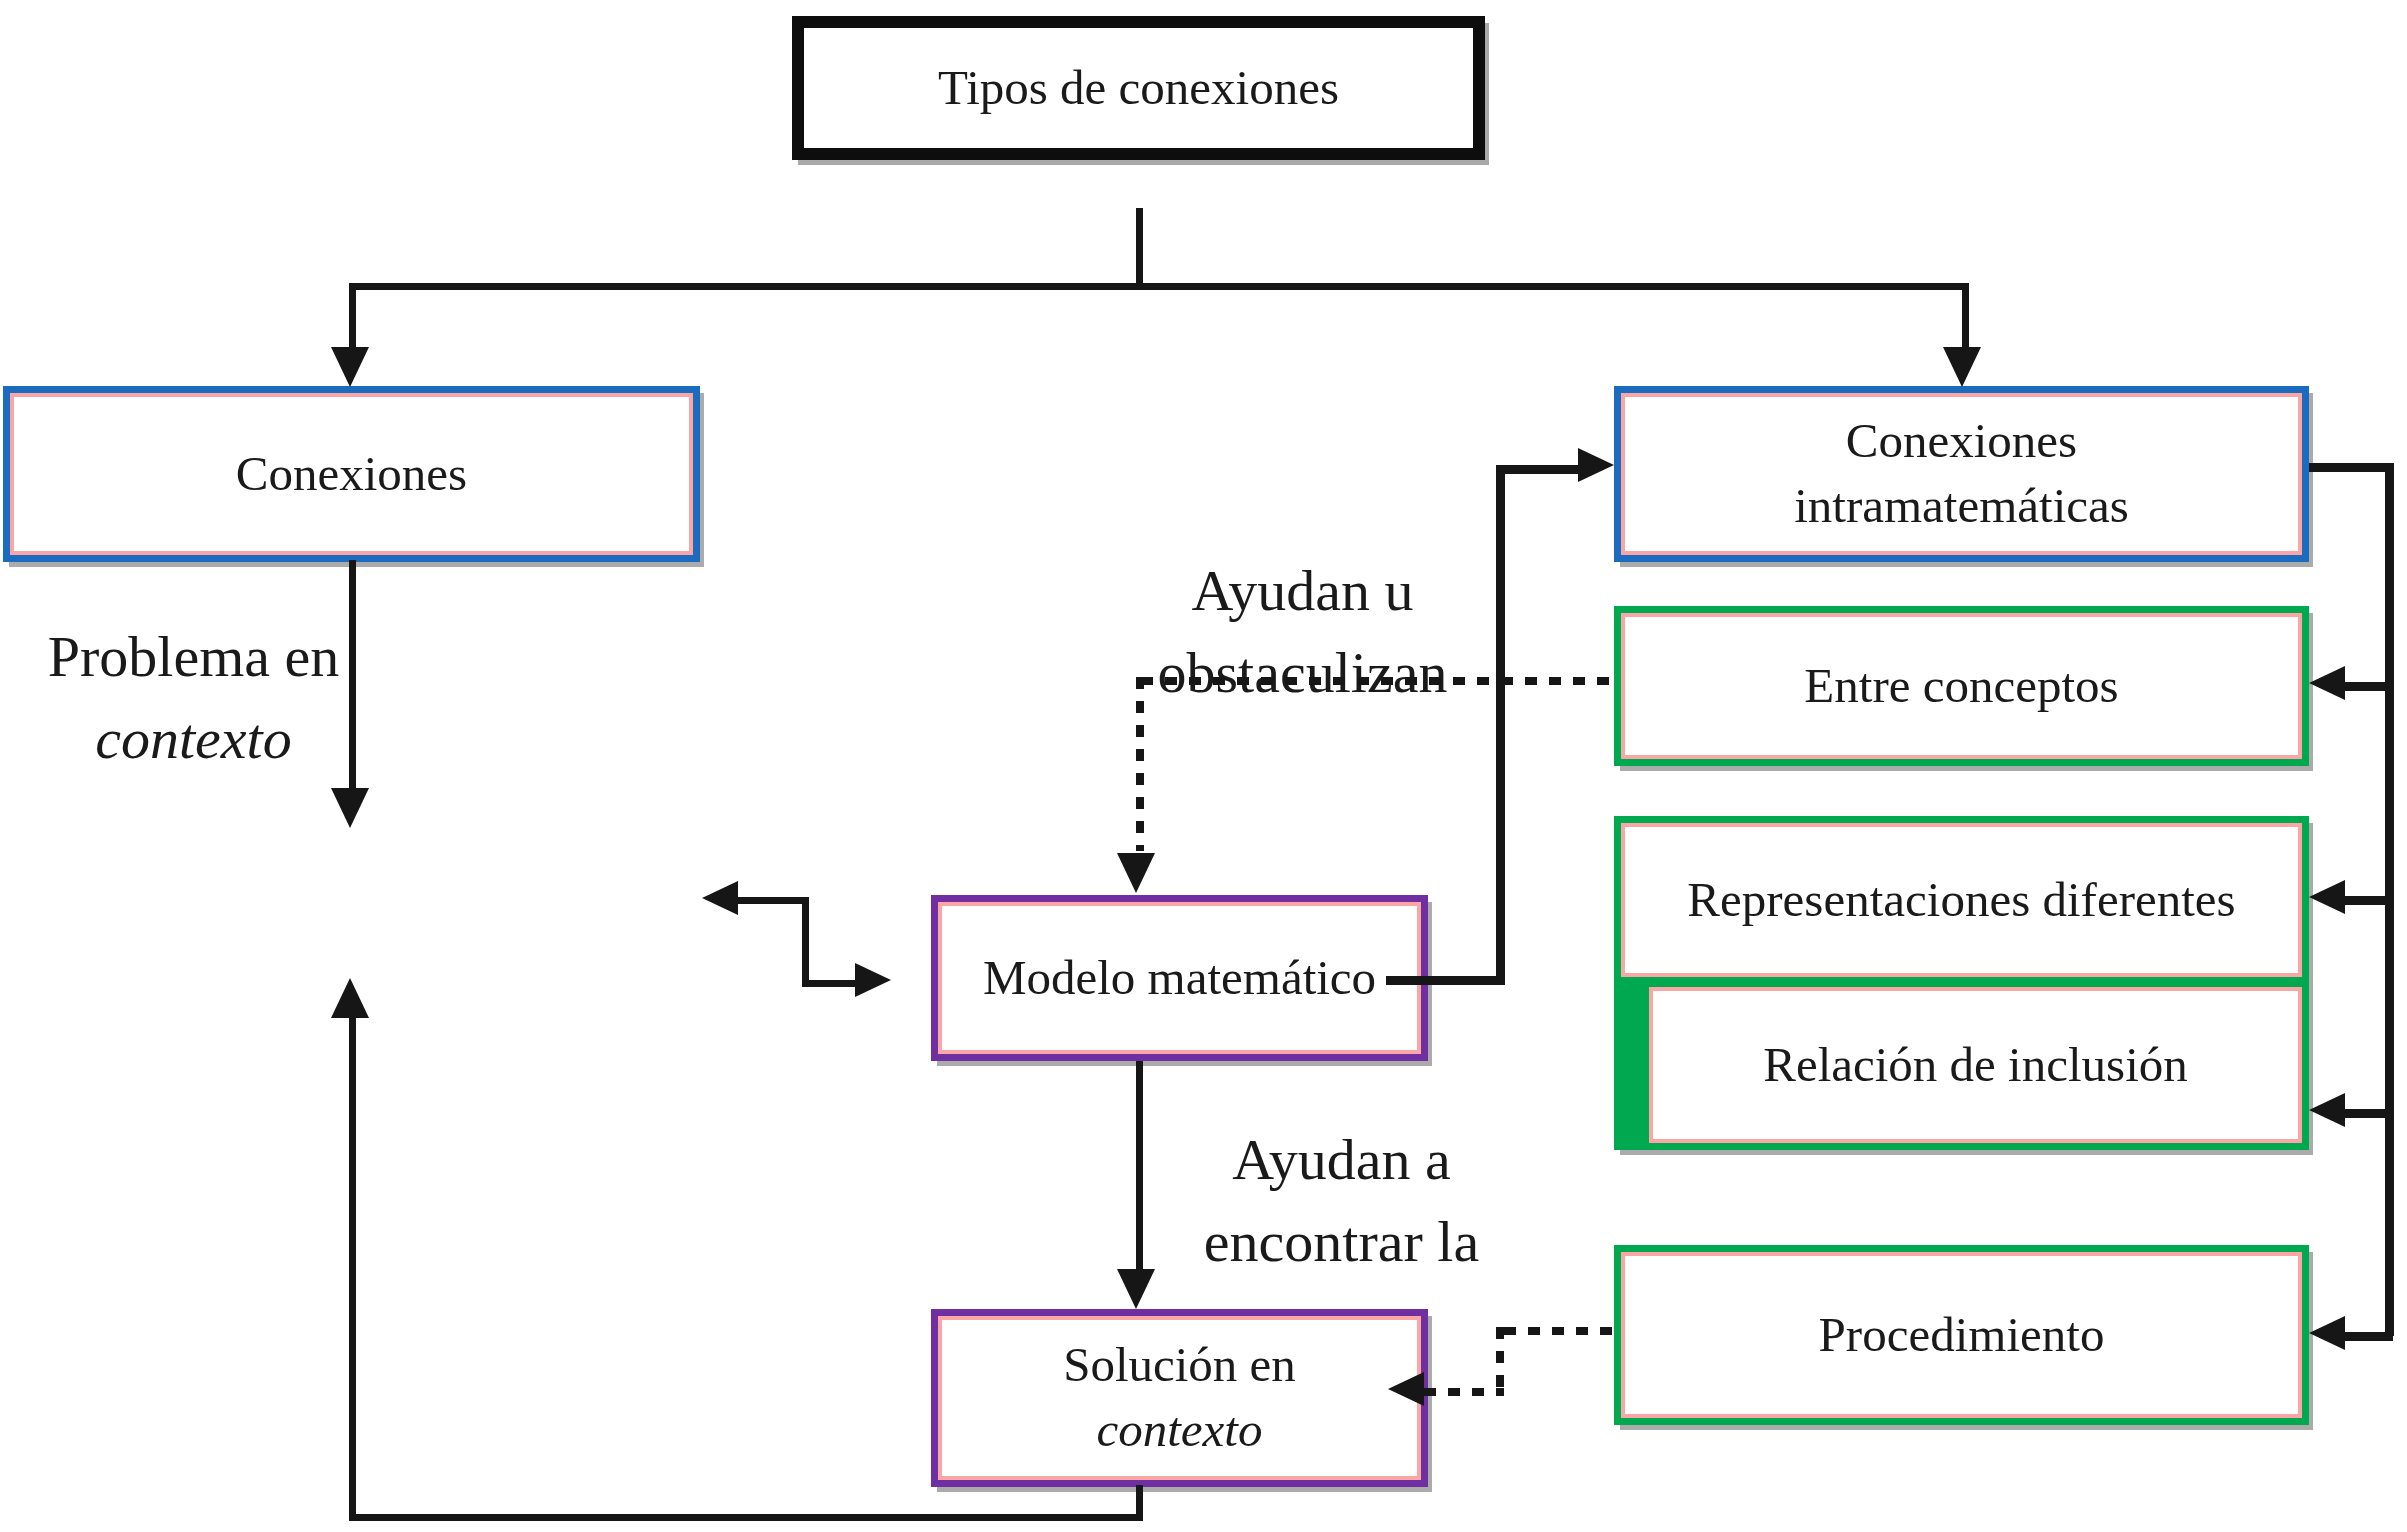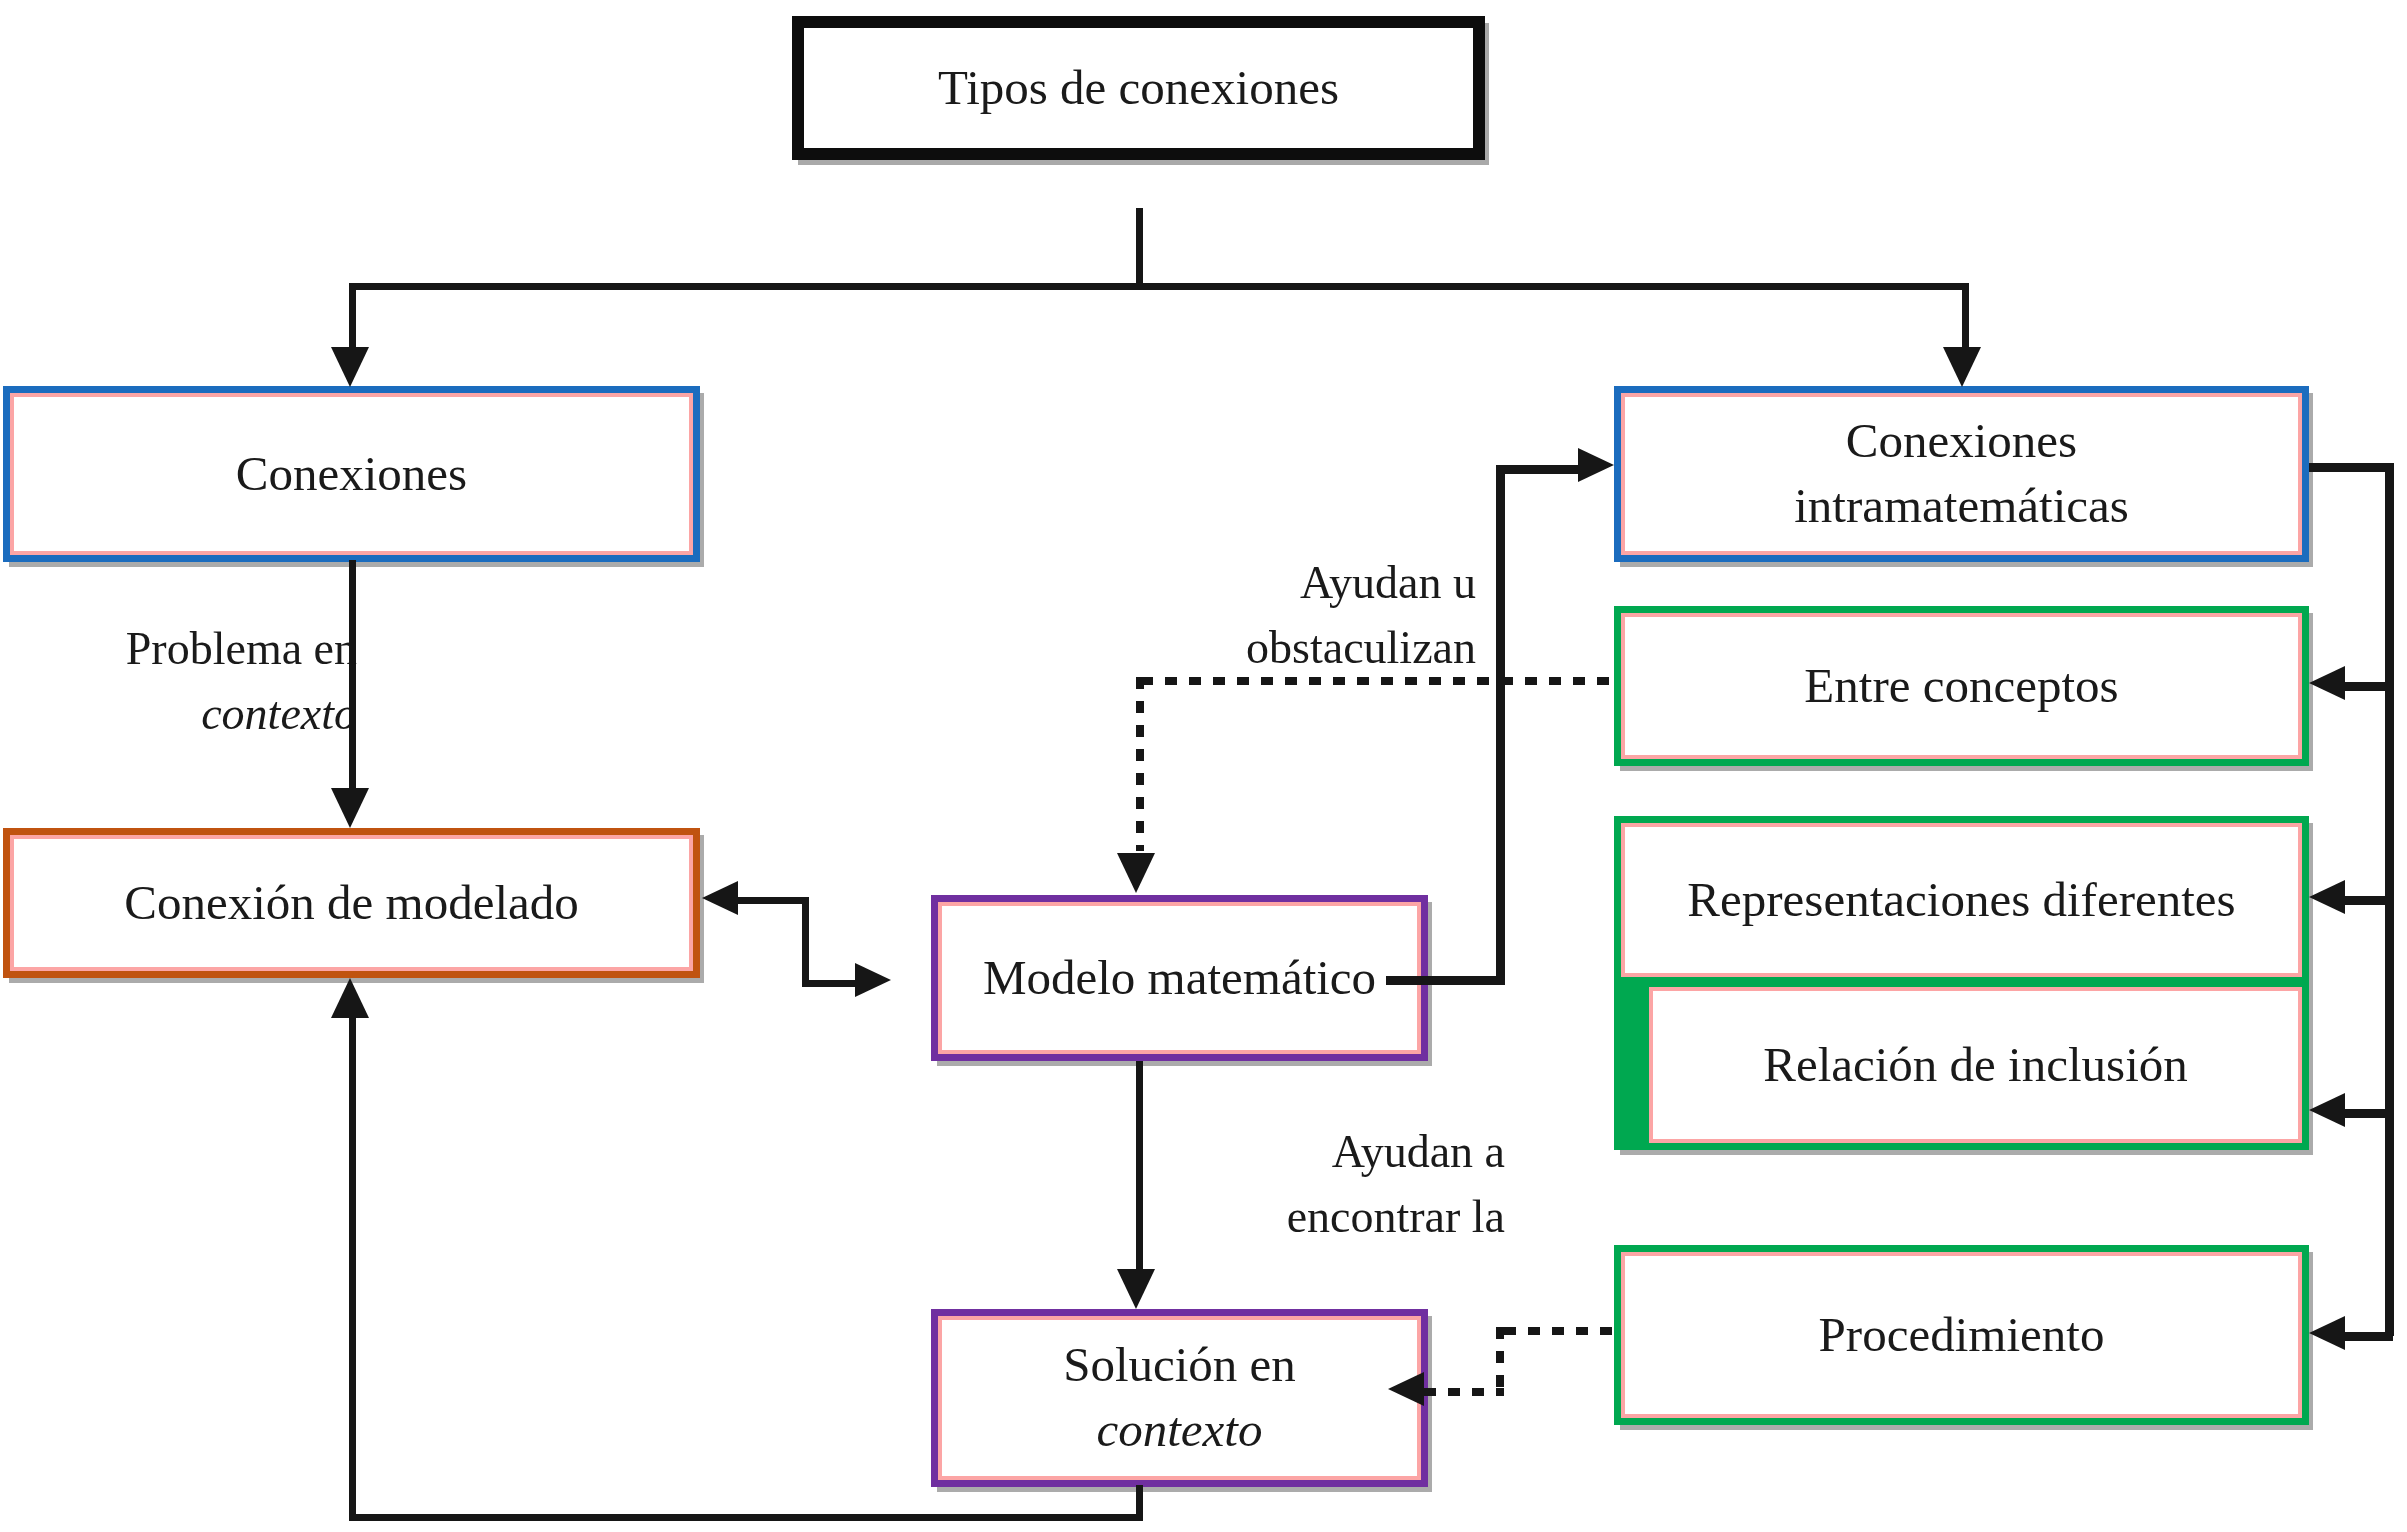--- a/index.html
+++ b/index.html
@@ -36,21 +36,21 @@
     background:repeating-linear-gradient(90deg, var(--line) 0 12px, transparent 12px 24px); }
   .dot-v { position:absolute; width:8px;
     background:repeating-linear-gradient(180deg, var(--line) 0 12px, transparent 12px 24px); }
   
   .ah { position:absolute; width:0; height:0; }
   .ah-down  { border-left:19px solid transparent; border-right:19px solid transparent; border-top:40px solid var(--line); }
   .ah-up    { border-left:19px solid transparent; border-right:19px solid transparent; border-bottom:40px solid var(--line); }
   .ah-left  { border-top:17px solid transparent; border-bottom:17px solid transparent; border-right:36px solid var(--line); }
   .ah-right { border-top:17px solid transparent; border-bottom:17px solid transparent; border-left:36px solid var(--line); }
   
-  .flabel { position:absolute; text-align:right; font-size:46px; line-height:1.42; }
+  .flabel { position:absolute; text-align:center; font-size:58px; line-height:1.42; }
 </style>
 </head>
 <body>
 
 <div id="stage">
 
   <div class="tbox" style="left:792px; top:16px; width:693px; height:144px;">
     <span class="lbl">Tipos de conexiones</span>
   </div>
 
@@ -59,25 +59,20 @@
         <div class="lbl"><span>Conexiones</span><br></div>
       </div>
   </div>
 
   <div class="cbox blue" style="left:1614px; top:386px; width:695px; height:176px;">
     <div class="in">
         <div class="lbl"><span>Conexiones</span><br><span>intramatemáticas</span></div>
       </div>
   </div>
 
-  <div class="cbox orange" style="left:3px; top:828px; width:697px; height:150px;">
-    <div class="in">
-        <div class="lbl">Conexión de modelado</div>
-      </div>
-  </div>
 
   <div class="cbox purple" style="left:891px; top:895px; width:497px; height:166px;">
     <div class="in">
         <div class="lbl">Modelo matemático</div>
       </div>
   </div>
 
   <div class="cbox purple" style="left:891px; top:1309px; width:497px; height:178px;">
     <div class="in">
         <div class="lbl"><span>Solución en</span><br><span class="it">contexto</span></div>

